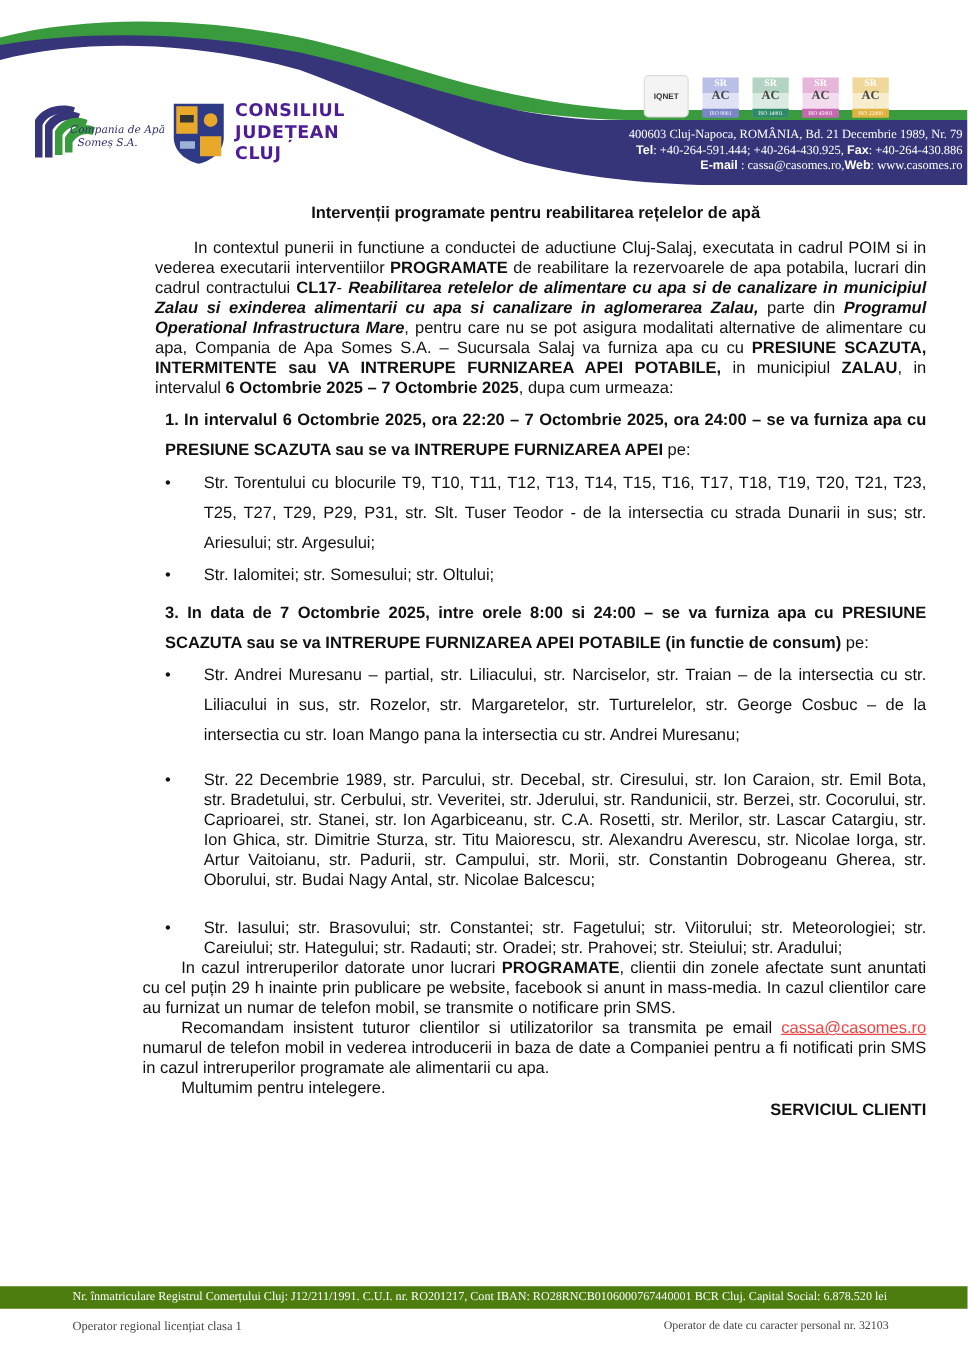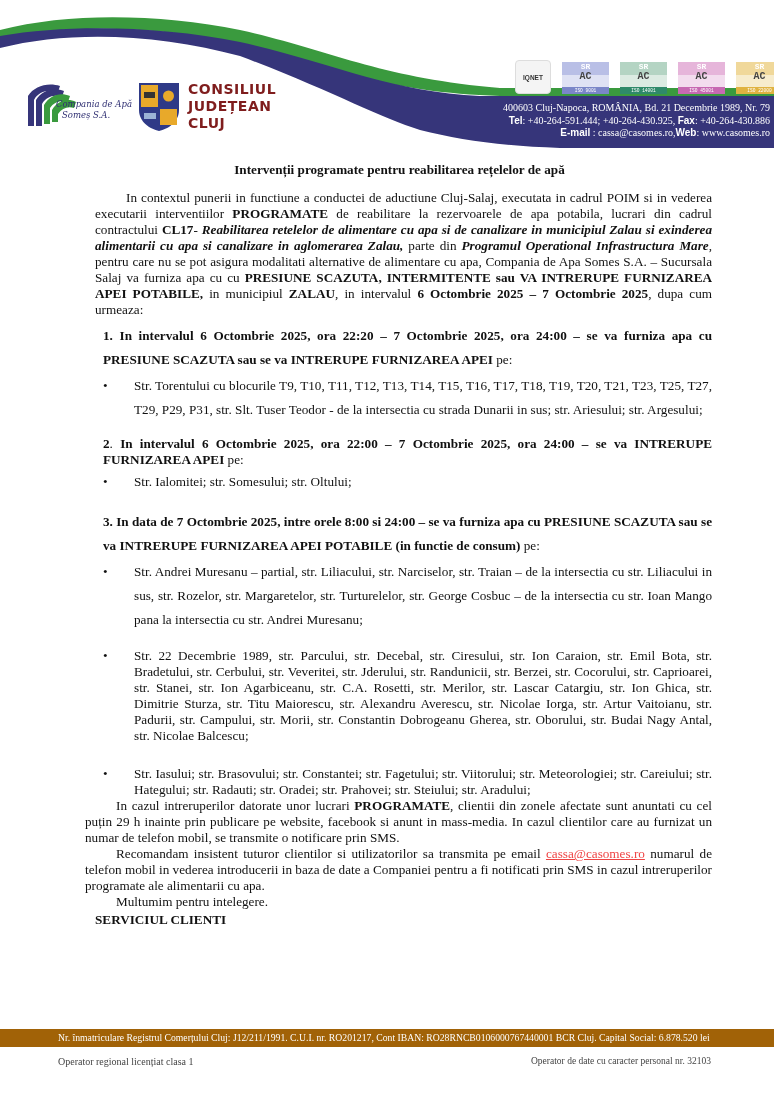--- a/index.html
+++ b/index.html
@@ -4,41 +4,41 @@
 <style>
   html, body { margin:0; padding:0; background:#fff; }
   body { width:774px; height:1093px; position:relative; overflow:hidden;
          font-family:"Liberation Sans", sans-serif; color:#111; }
   .wave { position:absolute; left:0; top:0; width:774px; height:150px; }
   .logo-cas { position:absolute; left:24px; top:78px; width:100px; height:60px; }
   .cas-text { position:absolute; left:56px; top:99px; font-family:"DejaVu Serif", serif; font-style:italic;
               font-size:8.5px; line-height:11px; color:#2f2f72; }
   .cjc-shield { position:absolute; left:138px; top:82px; width:42px; height:50px; }
   .cjc-text { position:absolute; left:188px; top:81px; font-family:"DejaVu Sans", sans-serif;
-              font-weight:bold; font-size:14px; line-height:17px; color:#7f1d1d; letter-spacing:0.5px; }
+              font-weight:bold; font-size:14px; line-height:17px; color:#4c1d95; letter-spacing:0.5px; }
   .certs { position:absolute; left:515px; top:60px; display:flex; gap:11px; align-items:flex-end; }
   .iqnet { width:34px; height:32px; border-radius:4px; background:#f4f4f4; border:1px solid #ddd;
            font-size:6.5px; font-weight:bold; color:#333; display:flex; align-items:center; justify-content:center; }
-  .cert { width:47px; height:32px; position:relative; font-family:Liberation Mono, monospace; }
+  .cert { width:29px; height:32px; position:relative; font-family:Liberation Serif, serif; }
   .cert .sr { position:absolute; top:0; left:0; right:0; text-align:center; font-size:8px; color:#fff; font-weight:bold; line-height:10px; }
   .cert .ac { position:absolute; top:9px; left:0; right:0; text-align:center; font-size:10px; color:#444; font-weight:bold; }
   .cert .iso { position:absolute; bottom:0; left:0; right:0; height:7px; font-size:4.5px; color:#fff; text-align:center; line-height:7px; }
   .contact { position:absolute; right:4px; top:102px; text-align:right; font-family:"Liberation Serif", serif;
              font-size:10px; line-height:12.5px; color:#fff; }
   .contact b { font-family:"Liberation Sans", sans-serif; }
-  .doc { position:absolute; left:95px; top:162px; width:617px; font-size:13.2px; line-height:16px;font-family:Liberation Serif, serif; }
+  .doc { position:absolute; left:124px; top:162px; width:617px; font-size:13.2px; line-height:16px; }
   .title { text-align:center; font-weight:bold; font-size:13.2px; margin:0 0 12px 0; position:relative; left:-4px; }
   p { margin:0; text-align:justify; }
   .indent { text-indent:31px; }
   .sec { font-weight:bold; margin-left:8px; text-align:justify; }
   .wide { line-height:24px; }
   ul { margin:0; padding:0; list-style:none; }
   li { position:relative; padding-left:31px; margin-left:8px; text-align:justify; }
   li .bullet { position:absolute; left:0; top:0; }
-  .bottom-band { position:absolute; left:0; top:1029px; width:774px; height:18px; background:#a16207; }
+  .bottom-band { position:absolute; left:0; top:1029px; width:774px; height:18px; background:#4d7c0f; }
   .bottom-band span { position:absolute; left:58px; top:3px; font-family:"Liberation Serif", serif; font-size:9.7px; color:#fff; white-space:nowrap; }
   .foot-l { position:absolute; left:58px; top:1056px; font-family:"Liberation Serif", serif; font-size:10px; color:#444; }
   .foot-r { position:absolute; left:531px; top:1056px; font-family:"Liberation Serif", serif; font-size:9.5px; color:#444; }
   a.email { color:#ef4444; text-decoration:underline; }
 </style>
 </head>
 <body>
 
 <svg class="wave" viewBox="0 0 774 150">
   <path d="M0,30 C70,12 160,14 240,30 C330,50 380,78 500,88 L774,88 L774,96 L500,96 C380,92 330,66 240,44 C160,26 70,24 0,38 Z" fill="#3a9a3e"></path>
@@ -106,35 +106,34 @@
 <div class="doc">
   <div class="title">Intervenții programate pentru reabilitarea rețelelor de apă</div>
 
   <p class="indent"><span>In contextul punerii in functiune a  conductei de aductiune Cluj-Salaj, executata in cadrul POIM si in vederea executarii interventiilor </span><b>PROGRAMATE</b><span> de reabilitare la rezervoarele de apa potabila, lucrari din cadrul contractului </span><b>CL17</b><span>- </span><b><i>Reabilitarea retelelor de alimentare cu apa si de canalizare in municipiul Zalau si exinderea alimentarii cu apa si canalizare in aglomerarea Zalau,</i></b><span> parte din </span><b><i>Programul Operational Infrastructura Mare</i></b><span>, pentru care nu se pot asigura modalitati alternative de alimentare cu apa, Compania de Apa Somes S.A. – Sucursala Salaj va furniza apa cu cu </span><b>PRESIUNE SCAZUTA, INTERMITENTE sau VA INTRERUPE FURNIZAREA APEI POTABILE,</b><span> in municipiul </span><b>ZALAU</b><span>, in intervalul </span><b>6 Octombrie 2025 – 7 Octombrie 2025</b><span>, dupa cum urmeaza:</span></p>
 
   <div class="sec wide" style="margin-top:6px"><span>1. In intervalul 6 Octombrie 2025, ora 22:20 – 7 Octombrie 2025, ora 24:00 – se va furniza apa cu PRESIUNE SCAZUTA sau se va INTRERUPE FURNIZAREA APEI</span><span style="font-weight:normal"> pe:</span></div>
   <ul style="margin-top:2px">
     <li class="wide"><span class="bullet">•</span><span>Str. Torentului cu blocurile T9, T10, T11, T12, T13, T14, T15, T16, T17, T18, T19, T20, T21, T23, T25, T27, T29, P29, P31, str. Slt. Tuser Teodor - de la intersectia cu strada Dunarii in sus; str. Ariesului; str. Argesului;</span></li>
   </ul>
 
-  <div class="sec" style="margin-top:14px"><span>2</span><span style="font-weight:normal">. </span><span>In intervalul 6 Octombrie 2025, ora 22:00 – 7 Octombrie 2025, ora 24:00 – se va INTRERUPE FURNIZAREA APEI</span><span style="font-weight:normal"> pe:</span></div>
   <ul style="margin-top:6px">
     <li><span class="bullet">•</span><span>Str. Ialomitei; str. Somesului; str. Oltului;</span></li>
   </ul>
 
-  <div class="sec wide" style="margin-top:20px"><span>3. In data de 7 Octombrie 2025, intre orele 8:00 si 24:00 –  se va furniza apa cu PRESIUNE SCAZUTA sau se va INTRERUPE FURNIZAREA APEI POTABILE (in functie de consum)</span><span style="font-weight:normal"> pe:</span></div>
+  <div class="sec wide" style="margin-top:10px"><span>3. In data de 7 Octombrie 2025, intre orele 8:00 si 24:00 –  se va furniza apa cu PRESIUNE SCAZUTA sau se va INTRERUPE FURNIZAREA APEI POTABILE (in functie de consum)</span><span style="font-weight:normal"> pe:</span></div>
   <ul style="margin-top:2px">
     <li class="wide"><span class="bullet">•</span><span>Str. Andrei Muresanu – partial, str. Liliacului, str. Narciselor, str. Traian – de la intersectia cu str. Liliacului in sus, str. Rozelor, str. Margaretelor, str. Turturelelor, str. George Cosbuc – de la intersectia cu str. Ioan Mango pana la intersectia cu str. Andrei Muresanu;</span></li>
     <li style="margin-top:16px"><span class="bullet">•</span><span>Str. 22 Decembrie 1989, str. Parcului, str. Decebal, str. Ciresului, str. Ion Caraion, str. Emil Bota, str. Bradetului, str. Cerbului, str. Veveritei, str. Jderului, str. Randunicii, str. Berzei, str. Cocorului, str. Caprioarei, str. Stanei, str. Ion Agarbiceanu, str. C.A. Rosetti, str. Merilor, str. Lascar Catargiu, str. Ion Ghica, str. Dimitrie Sturza, str. Titu Maiorescu, str. Alexandru Averescu, str. Nicolae Iorga, str. Artur Vaitoianu, str. Padurii, str. Campului, str. Morii, str. Constantin Dobrogeanu Gherea, str. Oborului, str. Budai Nagy Antal, str. Nicolae Balcescu;</span></li>
     <li style="margin-top:22px"><span class="bullet">•</span><span>Str. Iasului; str. Brasovului; str. Constantei; str. Fagetului; str. Viitorului; str. Meteorologiei; str. Careiului; str. Hategului; str. Radauti; str. Oradei; str. Prahovei; str. Steiului; str. Aradului;</span></li>
   </ul>
 
   <p class="indent" style="margin-left:-10px; text-indent:31px"><span>In cazul intreruperilor datorate unor lucrari </span><b>PROGRAMATE</b><span>, clientii din zonele afectate sunt anuntati cu cel puțin 29 h inainte prin publicare pe website, facebook si anunt in mass-media. In cazul clientilor care au furnizat un numar de telefon mobil, se transmite o notificare prin SMS.</span></p>
   <p class="indent" style="margin-left:-10px; text-indent:31px"><span>Recomandam insistent tuturor clientilor si utilizatorilor sa transmita pe email </span><a class="email">cassa@casomes.ro</a><span> numarul de telefon mobil in vederea introducerii in baza de date a Companiei pentru a fi notificati prin SMS in cazul intreruperilor programate ale alimentarii cu apa.</span></p>
   <p style="margin-left:-10px; text-indent:31px">Multumim pentru intelegere.</p>
-  <div style="text-align:left; font-weight:bold; margin-top:2px">SERVICIUL CLIENTI</div>
+  <div style="text-align:right; font-weight:bold; margin-top:2px">SERVICIUL CLIENTI</div>
 </div>
 
 <div class="bottom-band">
   <span>Nr. înmatriculare Registrul Comerțului Cluj: J12/211/1991. C.U.I. nr. RO201217, Cont IBAN: RO28RNCB0106000767440001 BCR Cluj. Capital Social: 6.878.520 lei</span>
 </div>
 <div class="foot-l">Operator regional licențiat clasa 1</div>
 <div class="foot-r">Operator de date cu caracter personal nr. 32103</div>
 
 </body></html>

